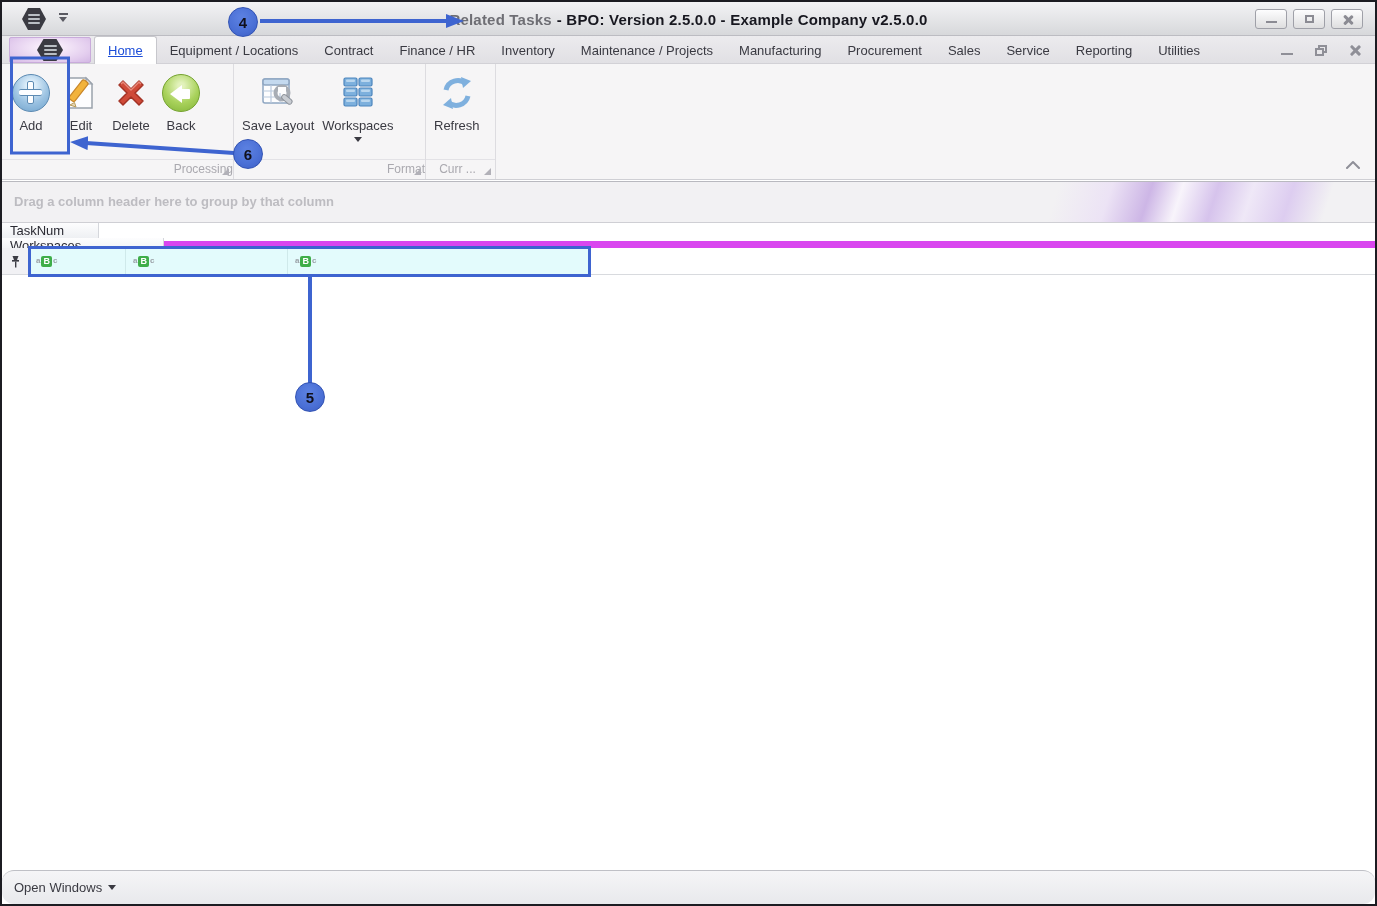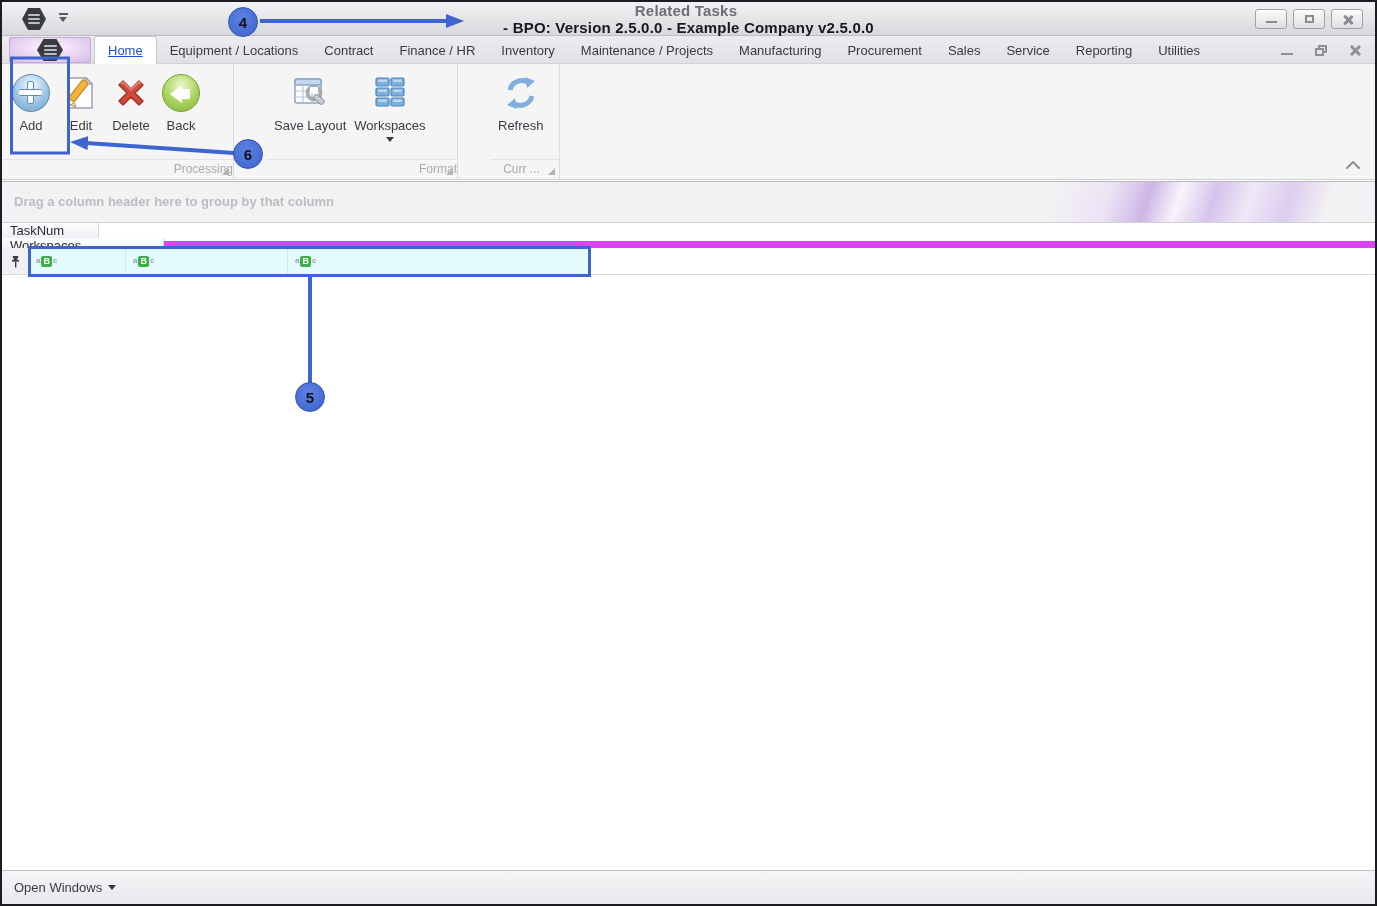--- a/index.html
+++ b/index.html
@@ -9,21 +9,21 @@
   
   .titlebar{position:absolute;left:0;top:0;right:0;height:34px;
     background:linear-gradient(#f3f3f5,#d7d8db);border-bottom:1px solid #bcbcc2;}
   .app-hex{position:absolute;left:20px;top:6px;width:24px;height:22px;background:#3a3a42;
     clip-path:polygon(25% 0,75% 0,100% 50%,75% 100%,25% 100%,0 50%);display:flex;flex-direction:column;justify-content:center;align-items:center;gap:2px;}
   .app-hex i{display:block;width:12px;height:2px;background:#b9bec4;border-radius:1px;}
   .qat-caret{position:absolute;left:56px;top:11px;width:12px;height:10px;}
   .qat-caret .bar{position:absolute;left:1px;top:0;width:9px;height:2px;background:#5a5a62;}
   .qat-caret .tri{position:absolute;left:1px;top:4px;width:0;height:0;border-left:4.5px solid transparent;border-right:4.5px solid transparent;border-top:5px solid #5a5a62;}
   .title{position:absolute;left:0;right:0;top:0;height:34px;display:flex;align-items:center;justify-content:center;
-    font-size:15px;font-weight:bold;letter-spacing:.2px;flex-direction:column;}
+    font-size:15px;font-weight:bold;letter-spacing:.2px;}
   .title .active{color:#6e6e74;margin-right:5px;}
   .title .rest{color:#17171f;}
   .win-btns{position:absolute;right:12px;top:7px;display:flex;gap:6px;}
   .win-btn{width:32px;height:20px;border:1px solid #9fa0a8;border-radius:3px;
     background:linear-gradient(#fdfdfe,#dededf);display:flex;align-items:center;justify-content:center;}
   .g-min{width:11px;height:2px;background:#8b8b93;margin-top:6px;}
   .g-max{width:9px;height:8px;border:2px solid #8b8b93;}
   .g-close{position:relative;width:11px;height:11px;}
   .g-close:before,.g-close:after{content:"";position:absolute;left:5px;top:0;width:2.6px;height:12px;background:#8b8b93;border-radius:1px;}
   .g-close:before{transform:rotate(45deg);} .g-close:after{transform:rotate(-45deg);}
@@ -42,21 +42,21 @@
   .mdi-ctl{position:absolute;right:14px;top:0;height:28px;display:flex;align-items:center;gap:22px;}
   .mdi-min{width:12px;height:2.6px;background:#8f8f97;margin-top:8px;}
   .mdi-restore{position:relative;width:12px;height:11px;}
   .mdi-restore .b{position:absolute;border:2px solid #8f8f97;width:9px;height:8px;background:#e8e7ea;}
   .mdi-restore .b1{right:0;top:0;} .mdi-restore .b2{left:0;bottom:0;}
   .mdi-close{position:relative;width:12px;height:12px;}
   .mdi-close:before,.mdi-close:after{content:"";position:absolute;left:5px;top:0;width:2.8px;height:13px;background:#8f8f97;border-radius:1px;}
   .mdi-close:before{transform:rotate(45deg);} .mdi-close:after{transform:rotate(-45deg);}
 
   
-  .ribbon{position:absolute;left:0;top:62px;right:0;height:116px;background:#f6f5f6;border-bottom:1px solid #cfcfd4;display:flex;gap:32px;}
+  .ribbon{position:absolute;left:0;top:62px;right:0;height:116px;background:#f6f5f6;border-bottom:1px solid #cfcfd4;display:flex;}
   .rgroup{position:relative;height:100%;border-right:1px solid #dddce0;padding:4px 2px 20px 4px;display:flex;align-items:flex-start;}
   .rgroup.g-processing{width:232px;} .rgroup.g-format{width:192px;} .rgroup.g-current{width:70px;}
   .rbtn{display:flex;flex-direction:column;align-items:center;padding:2px 4px;}
   .rbtn .ic{width:42px;height:42px;display:flex;align-items:center;justify-content:center;margin:2px 0 4px;}
   .rbtn .lbl{font-size:13px;color:#3a3a42;white-space:nowrap;}
   .rbtn .drop{width:0;height:0;border-left:4px solid transparent;border-right:4px solid transparent;border-top:5px solid #3a3a42;margin-top:4px;}
   .glabel{position:absolute;left:0;right:0;bottom:2px;height:18px;font-size:12px;color:#aaa9af;text-align:right;
     border-top:1px solid #e3e2e6;padding-top:2px;overflow:hidden;white-space:nowrap;}
   .glabel.left{text-align:center;padding-left:8px;text-overflow:ellipsis;padding-right:14px;}
   .launcher{position:absolute;right:4px;bottom:4px;width:0;height:0;border-left:7px solid transparent;border-bottom:7px solid #b2b1b8;}
@@ -89,21 +89,21 @@
   .filter-row{display:flex;height:27px;border-bottom:1px solid #d8dade;}
   .fcell{background:#e3fbfc;border-right:1px solid #cfe9ea;display:flex;align-items:center;padding-left:7px;}
   .fcell.indicator{width:27px;background:#f1f1f4;border-right:1px solid #d5d7dc;justify-content:center;padding:0;}
   .fc-tasknum{width:97px;} .fc-taskclass{width:162px;} .fc-taskdesc{width:301px;}
   .fcell.filler{flex:1;background:#fff;border-right:none;}
   .abc{display:inline-flex;align-items:center;gap:1px;font-size:8px;font-weight:bold;color:#9ba1a7;line-height:1;}
   .abc .mid{background:#3fae49;color:#fff;border-radius:2px;padding:1px 2px;font-size:9px;}
 
   
   .statusbar{position:absolute;left:0;right:0;bottom:0;height:34px;background:linear-gradient(#f5f5f7,#e8e9ec);
-    border-top:1px solid #bfc0c6;display:flex;align-items:center;font-size:13px;color:#3a3a42;}
+    border-top:1px solid #bfc0c6;display:flex;align-items:center;font-size:13px;color:#3a3a42;border-radius:12px;}
   .sb-left{display:flex;align-items:center;gap:6px;padding-left:12px;}
   .sb-caret{width:0;height:0;border-left:4px solid transparent;border-right:4px solid transparent;border-top:5px solid #3a3a42;}
   .sb-right{margin-left:auto;display:flex;align-items:center;height:100%;}
   .sb-seg{padding:0 15px;white-space:nowrap;}
   .sb-sep{width:1px;height:17px;background:#c4c5cb;}
   .grip{width:14px;height:14px;margin:10px 6px 0 6px;}
 
   
   .ann-svg{position:absolute;left:0;top:0;width:1377px;height:906px;pointer-events:none;z-index:40;}
   .callout{position:absolute;width:30px;height:30px;border-radius:50%;z-index:50;

